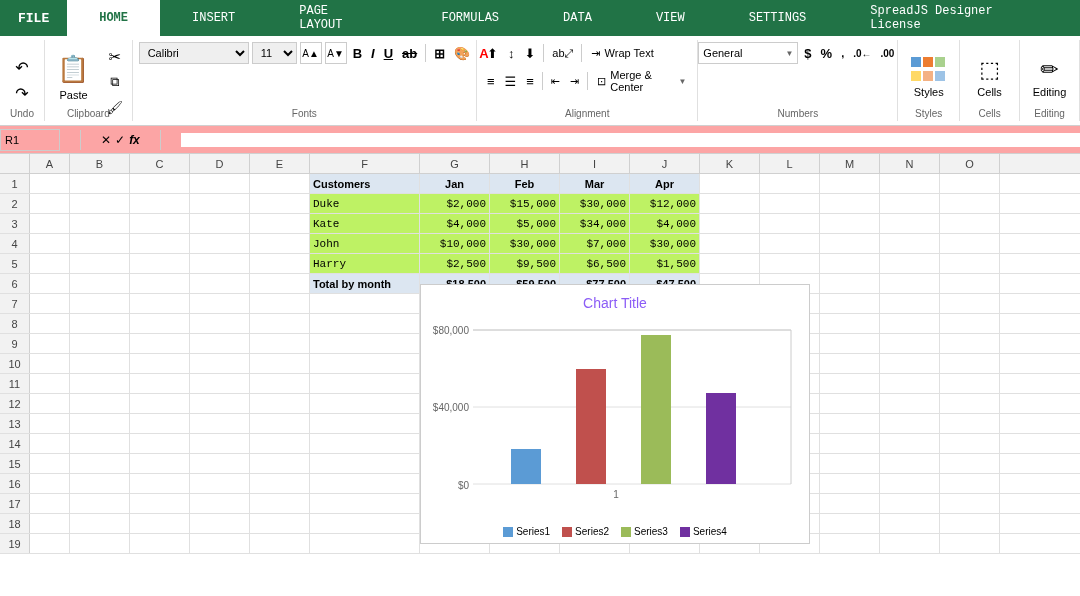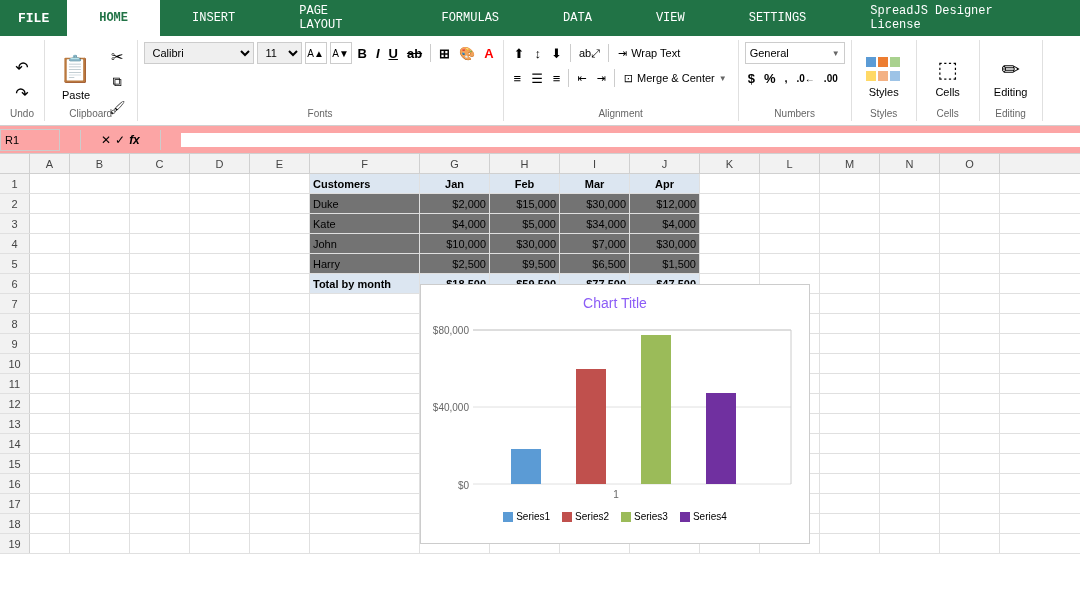--- a/index.html
+++ b/index.html
@@ -204,21 +204,21 @@
       font-size: 11px;
       display: flex; align-items: center;
       padding: 0 3px;
       overflow: hidden;
       white-space: nowrap;
     }
     .cell.right { justify-content: flex-end; }
     .cell.center { justify-content: center; }
     .cell.bold { font-weight: bold; }
     .cell.header-cell { background: #dce6f1; font-weight: bold; }
-    .cell.data-row { background: #737373; }
+    .cell.data-row { background: #bef264; font-family: Liberation Mono, monospace; }
     .cell.total-row { background: #dce6f1; font-weight: bold; }
 
     
     .col-a { width: 40px; min-width: 40px; }
     .col-b { width: 60px; min-width: 60px; }
     .col-c { width: 60px; min-width: 60px; }
     .col-d { width: 60px; min-width: 60px; }
     .col-e { width: 60px; min-width: 60px; }
     .col-f { width: 110px; min-width: 110px; }
     .col-g { width: 70px; min-width: 70px; }
@@ -245,21 +245,21 @@
       margin-bottom: 5px;
     }
     .chart-area {
       position: relative;
     }
     .chart-legend {
       display: flex;
       justify-content: center;
       gap: 12px;
       font-size: 10px;
-      margin-top: 7px;
+      margin-top: 22px;
       align-items: center;
     }
     .legend-item {
       display: flex; align-items: center; gap: 3px;
     }
     .legend-dot {
       width: 10px; height: 10px;
     }
 
     
@@ -365,21 +365,21 @@
           <span style="font-size:11px;">⊡</span>
           <span style="font-size:11px;">Merge &amp; Center</span>
           <span class="dropdown-arrow">▼</span>
         </div>
       </div>
     </div>
     <div class="ribbon-group-label">Alignment</div>
   </div>
 
   <div class="ribbon-group number-group">
-    <div style="display:flex; flex-direction:column; gap:3px; padding-bottom:14px;">
+    <div style="display:flex; gap:3px; padding-bottom:14px;">
       <div class="number-dropdown">
         <span>General</span>
         <span class="dropdown-arrow">▼</span>
       </div>
       <div style="display:flex; gap:3px; align-items:center;">
         <button class="format-btn" style="font-size:13px;">$</button>
         <button class="format-btn" style="font-size:13px;">%</button>
         <button class="format-btn" style="font-size:11px;">,</button>
         <button class="format-btn" style="font-size:10px;">.0←</button>
         <button class="format-btn" style="font-size:10px;">.00</button>

